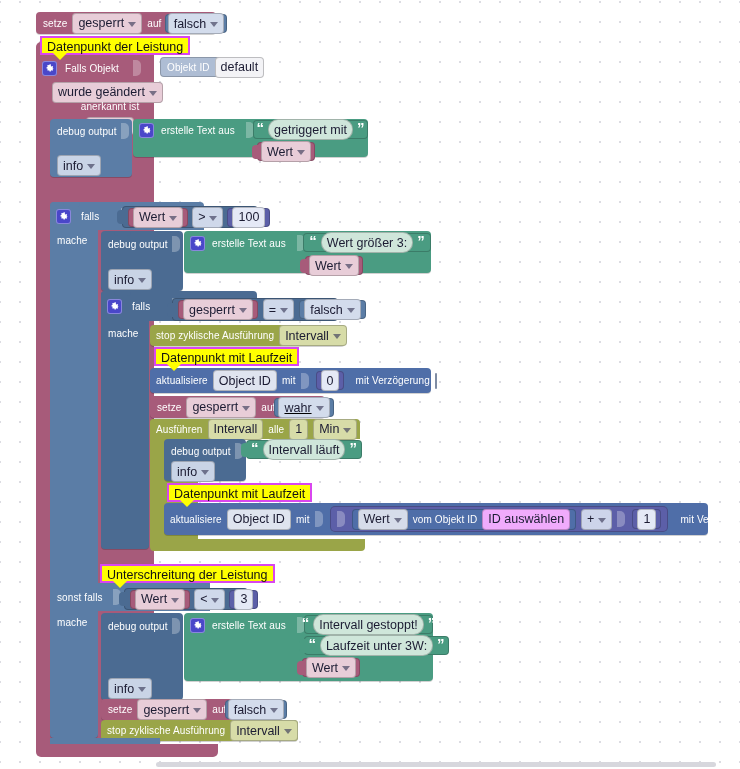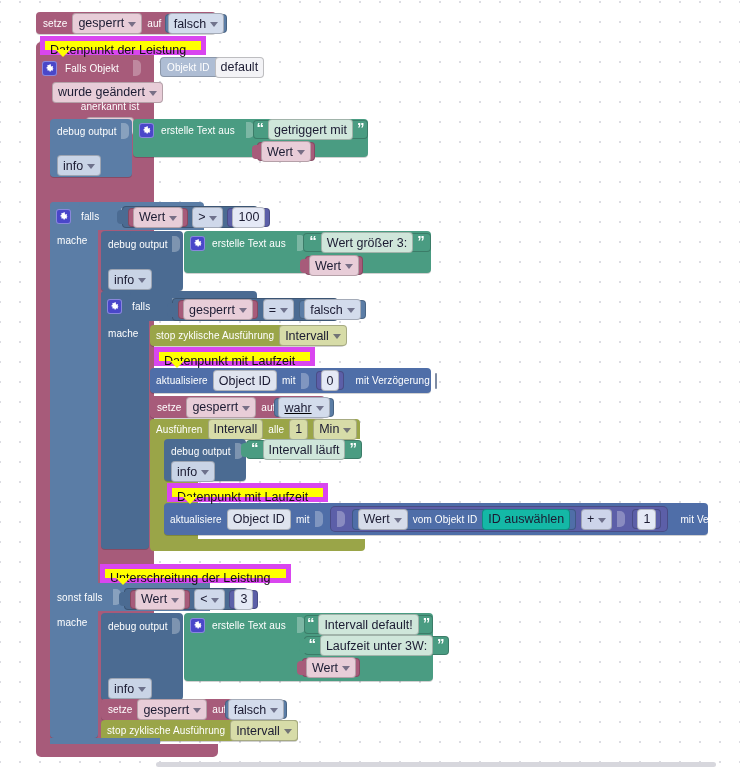--- a/index.html
+++ b/index.html
@@ -42,42 +42,42 @@
 
   
   .field{
     display:inline-flex;align-items:center;gap:3px;
     background:#f2f2f5;border:1px solid rgba(0,0,0,.22);
     border-radius:4px;padding:1px 5px;
     font-size:12.5px;color:#1b1b32;white-space:nowrap;height:17px;
   }
   .field.tint-rose{background:#e8cdd8;}
   .field.tint-olive{background:#d7dca8;}
-  .field.tint-green{background:#cfe6da;}
+  .field.tint-green{background:#cfe6da;border-radius:10px;}
   .field.tint-blue{background:#cfd8ea;}
   .caret{
     width:0;height:0;border-left:4px solid transparent;border-right:4px solid transparent;
     border-top:5px solid rgba(60,60,90,.65);margin-left:1px;position:relative;top:1px;
   }
 
   
   .gear{
     width:15px;height:15px;border-radius:3px;background:#4a47c9;
     display:inline-flex;align-items:center;justify-content:center;flex:none;
     box-shadow:inset 0 0 0 1px rgba(255,255,255,.35);
   }
   .gear svg{display:block}
 
   
   .q{color:#ffffff;font-size:15px;font-weight:bold;line-height:1;position:relative;top:-2px;}
 
   
   .comment{
-    position:absolute;background:#ffff00;border:5px solid #d946ef;
-    font-size:12.5px;color:#111;padding:1px 15px 2px 5px;white-space:nowrap;height:19px;
+    position:absolute;background:#ffff00;border:2px solid #d946ef;
+    font-size:12.5px;color:#111;padding:1px 5px 2px 5px;white-space:nowrap;height:19px;
     box-sizing:border-box;line-height:16px;z-index:40;text-align:right;
   }
   .comment:after{
     content:"";position:absolute;left:11px;bottom:-7px;
     border-left:7px solid transparent;border-right:7px solid transparent;
     border-top:7px solid #ffff00;
   }
 
   
   .notch{
@@ -440,21 +440,21 @@
       <span class="socket"></span>
 
       <span class="blk c-purple bd" style="position:relative;height:26px;border-radius:5px;display:flex;align-items:center;gap:5px;padding:0 6px;">
         <span class="socket"></span>
         <span class="blk c-steel bd" style="position:relative;height:21px;border-radius:4px;display:flex;align-items:center;gap:5px;padding:0 5px;">
           <span class="field" style="background:#d6dcea;">
             <span>Wert</span>
             <i class="caret"></i>
           </span>
           <span class="lbl">vom Objekt ID</span>
-          <span class="field" style="background:#14b8a6;">ID auswählen</span>
+          <span class="field" style="background:#f0abfc;">ID auswählen</span>
         </span>
         <span class="field" style="background:#cdd4ea;">
           <span>+</span>
           <i class="caret"></i>
         </span>
         <span class="socket"></span>
         <span class="blk c-purple bd" style="position:relative;height:20px;border-radius:4px;padding:0 4px;display:flex;align-items:center;">
           <span class="field" style="background:#e5e9f6;">1</span>
         </span>
       </span>
@@ -513,21 +513,21 @@
             <path fill="#fff" d="M12 8a4 4 0 100 8 4 4 0 000-8zm0 6a2 2 0 110-4 2 2 0 010 4zm9.4-2.4l-1.9-.3a7.6 7.6 0 00-.6-1.4l1.1-1.6-1.9-1.9-1.6 1.1a7.6 7.6 0 00-1.4-.6L14.8 2.6h-2.7l-.3 1.9c-.5.1-1 .3-1.4.6L8.8 4l-1.9 1.9L8 7.5c-.3.4-.5.9-.6 1.4l-1.9.3v2.7l1.9.3c.1.5.3 1 .6 1.4L6.9 15.2l1.9 1.9 1.6-1.1c.4.3.9.5 1.4.6l.3 1.9h2.7l.3-1.9c.5-.1 1-.3 1.4-.6l1.6 1.1 1.9-1.9-1.1-1.6c.3-.4.5-.9.6-1.4l1.9-.3z"></path>
           </svg>
       </span>
       <span class="lbl">erstelle Text aus</span>
       <span class="socket" style="margin-left:4px;"></span>
     </div>
   </div>
   <div class="blk c-green bd" style="left:304px;top:615px;width:129px;height:19px;border-radius:4px;">
     <div class="row" style="height:100%;justify-content:center;gap:4px;">
       <span class="q">“</span>
-      <span class="field tint-green">Intervall default!</span>
+      <span class="field tint-green">Intervall gestoppt!</span>
       <span class="q">”</span>
     </div>
   </div>
   <div class="blk c-green bd" style="left:304px;top:636px;width:145px;height:19px;border-radius:4px;">
     <div class="plug c-green"></div>
     <div class="row" style="height:100%;justify-content:center;gap:4px;">
       <span class="q">“</span>
       <span class="field tint-green">Laufzeit unter 3W:</span>
       <span class="q">”</span>
     </div>

